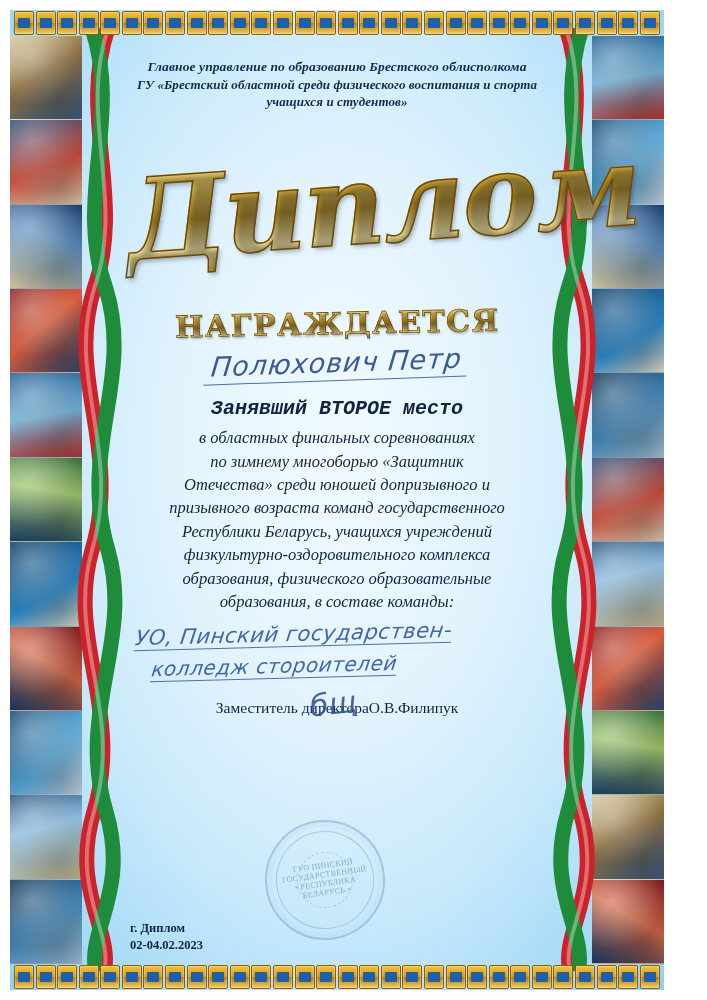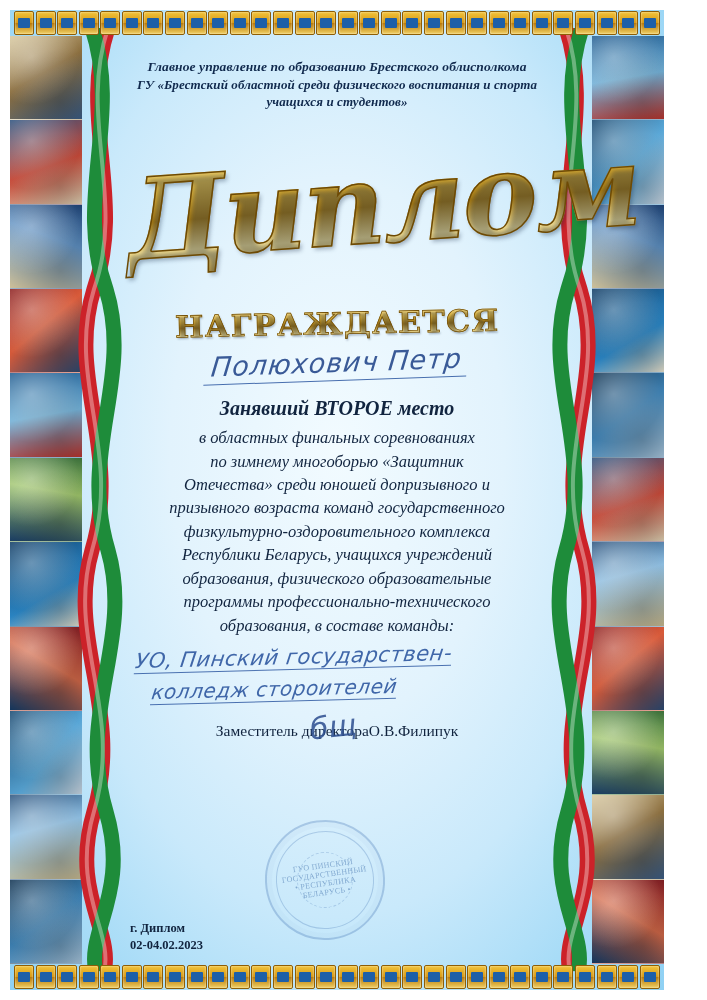--- a/index.html
+++ b/index.html
@@ -190,21 +190,21 @@
     transform: rotate(-2deg) skewX(-8deg);
     display: inline-block;
     border-bottom: 1px solid #3a63a8;
     padding: 0 6px 2px;
     margin-top: 6px;
     opacity: .92;
   }
 
   .place-line {
     margin-top: 16px;
-    font-family: Liberation Serif, serif;
+    font-family: Liberation Mono, monospace;
     font-weight: bold;
     font-style: italic;
     font-size: 20px;
     color: #11243f;
   }
 
   .body-text {
     margin-top: 6px;
     font-size: 16.5px;
     line-height: 1.42;
@@ -383,24 +383,23 @@
       <span class="handwritten">Полюхович Петр</span>
     </div>
 
     <div class="place-line">Занявший ВТОРОЕ место</div>
 
     <div class="body-text">
       <p>в областных финальных соревнованиях</p>
       <p>по зимнему многоборью «Защитник</p>
       <p>Отечества» среди юношей допризывного и</p>
       <p>призывного возраста команд государственного</p>
+      <p>Республики Беларусь, учащихся учреждений</p>
       <p>физкультурно-оздоровительного комплекса</p>
-      <p>Республики Беларусь, учащихся учреждений</p>
       <p>образования, физического образовательные</p>
-      <p>программы профессионально-технического</p>
       <p>образования, в составе команды:</p>
     </div>
 
     <div class="team-hand">
       <div><span class="h-line">УО, Пинский государствен-</span></div>
       <div><span class="h-line second">колледж стороителей</span></div>
     </div>
 
     <div class="signature-row">
       <span class="role">Заместитель директора</span>

